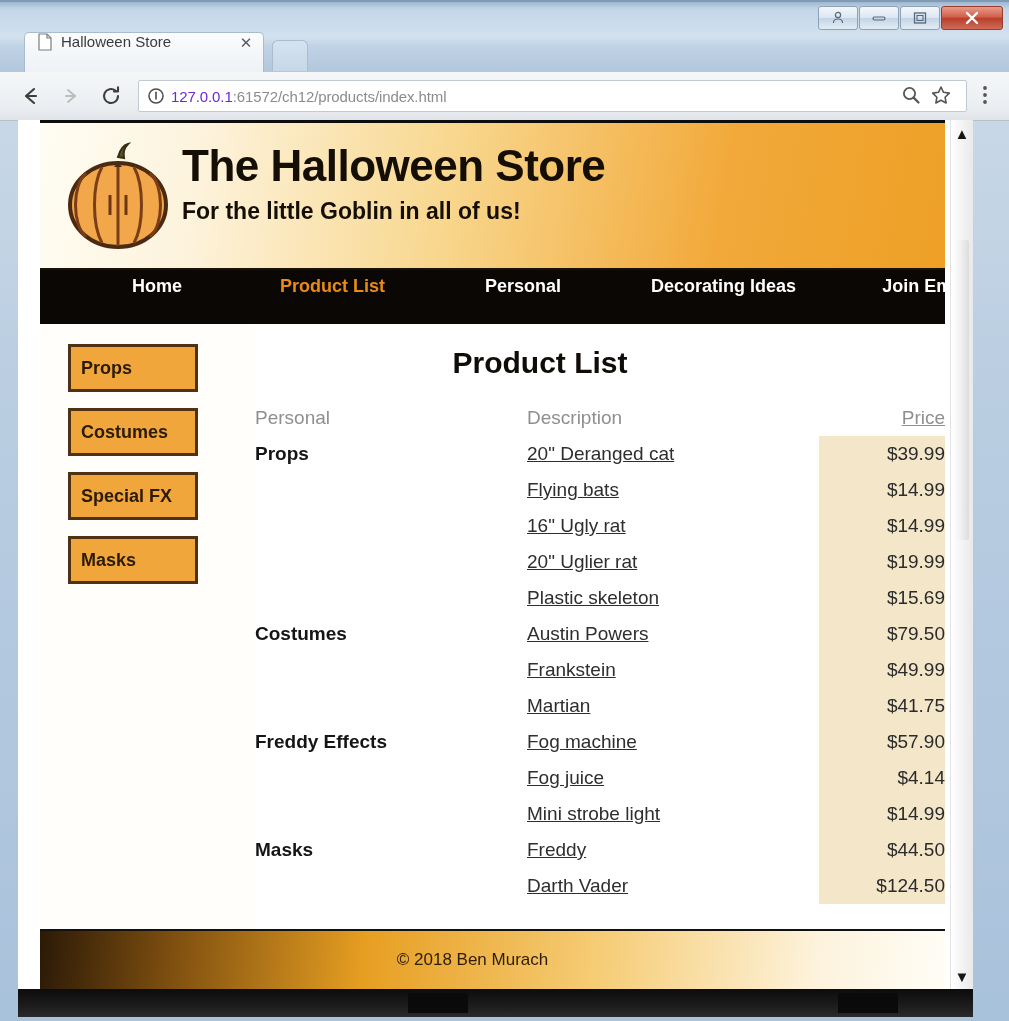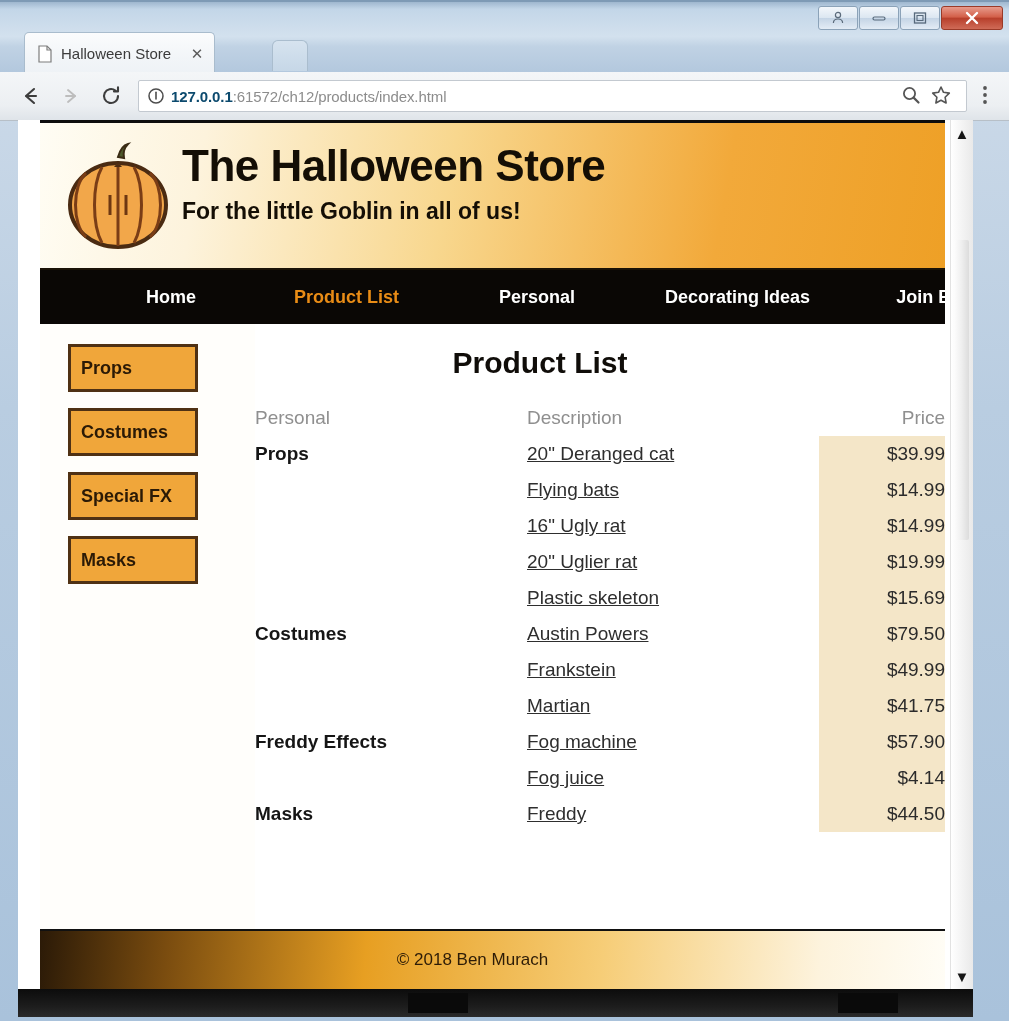--- a/index.html
+++ b/index.html
@@ -54,26 +54,26 @@
   .winbtn svg { display: block; }
 
   
   #tabstrip {
     position: absolute;
     left: 0; top: 26px; right: 0; height: 46px;
   }
   #tab-halloween-store {
     position: absolute;
     left: 24px; top: 4px;
-    width: 191px; height: 42px;
+    width: 240px; height: 42px;
     background: linear-gradient(180deg, #fbfcfd 0%, #f2f5f8 60%, #eef2f6 100%);
     border: 1px solid #a9bccd;
     border-bottom: none;
     border-radius: 5px 5px 0 0;
-    display: flex; align-items: center;
+    display: flex; align-items: flex-start;
     padding: 0 8px;
     box-sizing: border-box;
   }
   #tab-favicon {
     width: 16px; height: 18px; margin: 0 8px 0 4px; flex: none;
   }
   #tab-title {
     flex: 1;
     font-size: 15px;
     color: #3b3b3b;
@@ -120,21 +120,21 @@
     box-sizing: border-box;
   }
   #security-icon { width: 18px; height: 18px; flex: none; margin: 0 6px 0 2px; }
   #url-text {
     flex: 1;
     font-size: 15px;
     color: #8c8c8c;
     white-space: nowrap; overflow: hidden;
     letter-spacing: -0.1px;
   }
-  #url-text .host { color: #0c4a6e; font-weight: bold; }
+  #url-text .host { color: #6d28d9; }
   #zoom-icon, #bookmark-icon { width: 24px; height: 24px; flex: none; margin-right: 6px; }
   #menu-icon { width: 26px; height: 26px; flex: none; margin: 0 10px 0 2px; }
 
   
   #viewport {
     position: absolute;
     left: 18px; top: 120px;
     width: 955px; height: 869px;
     background: #ffffff;
     overflow: hidden;
@@ -207,23 +207,22 @@
     font-weight: bold;
     color: #140e05;
     white-space: nowrap;
   }
 
   
   #navbar {
     height: 54px;
     background: #0a0705;
     display: flex;
-    align-items: center;
-    box-sizing: border-box;
-    padding: 0 48px;
+    box-sizing: border-box;
+    padding: 0 34px;
   }
   .nav-item {
     color: #ffffff;
     font-size: 18px;
     font-weight: bold;
     white-space: nowrap;
     padding: 6px 10px;
   }
   .nav-item.active { color: #e98c16; }
   #nav-home { margin-left: 48px; }
@@ -288,20 +287,21 @@
   th.col-category, th.col-description {
     text-align: left;
     font-weight: normal;
     color: #8f8f8f;
   }
   th.col-price {
     text-align: right;
     font-weight: normal;
     color: #8f8f8f;
     padding-right: 16px;
+    text-decoration: underline;
   }
   td.cell-category {
     width: 205px;
     font-weight: bold;
     color: #151515;
     padding-left: 22px;
   }
   th.col-category { width: 205px; padding-left: 22px; }
   td.cell-description, th.col-description { width: 220px; }
   td.cell-description a {
@@ -536,23 +536,33 @@
                     <td class="cell-category">Freddy Effects</td>
                     <td class="cell-description"><a>Fog machine</a></td>
                     <td class="cell-price">$57.90</td>
                   </tr>
                   <tr>
                     <td class="cell-category"></td>
                     <td class="cell-description"><a>Fog juice</a></td>
                     <td class="cell-price">$4.14</td>
                   </tr>
                   <tr>
+                    <td class="cell-category"></td>
+                    <td class="cell-description"><a>Mini strobe light</a></td>
+                    <td class="cell-price">$14.99</td>
+                  </tr>
+                  <tr>
                     <td class="cell-category">Masks</td>
                     <td class="cell-description"><a>Freddy</a></td>
                     <td class="cell-price">$44.50</td>
+                  </tr>
+                  <tr>
+                    <td class="cell-category"></td>
+                    <td class="cell-description"><a>Darth Vader</a></td>
+                    <td class="cell-price">$124.50</td>
                   </tr>
                 </tbody>
             </table>
           </div>
         </div>
 
         <div id="footer">
           <span id="footer-text">© 2018 Ben Murach</span>
         </div>
 

